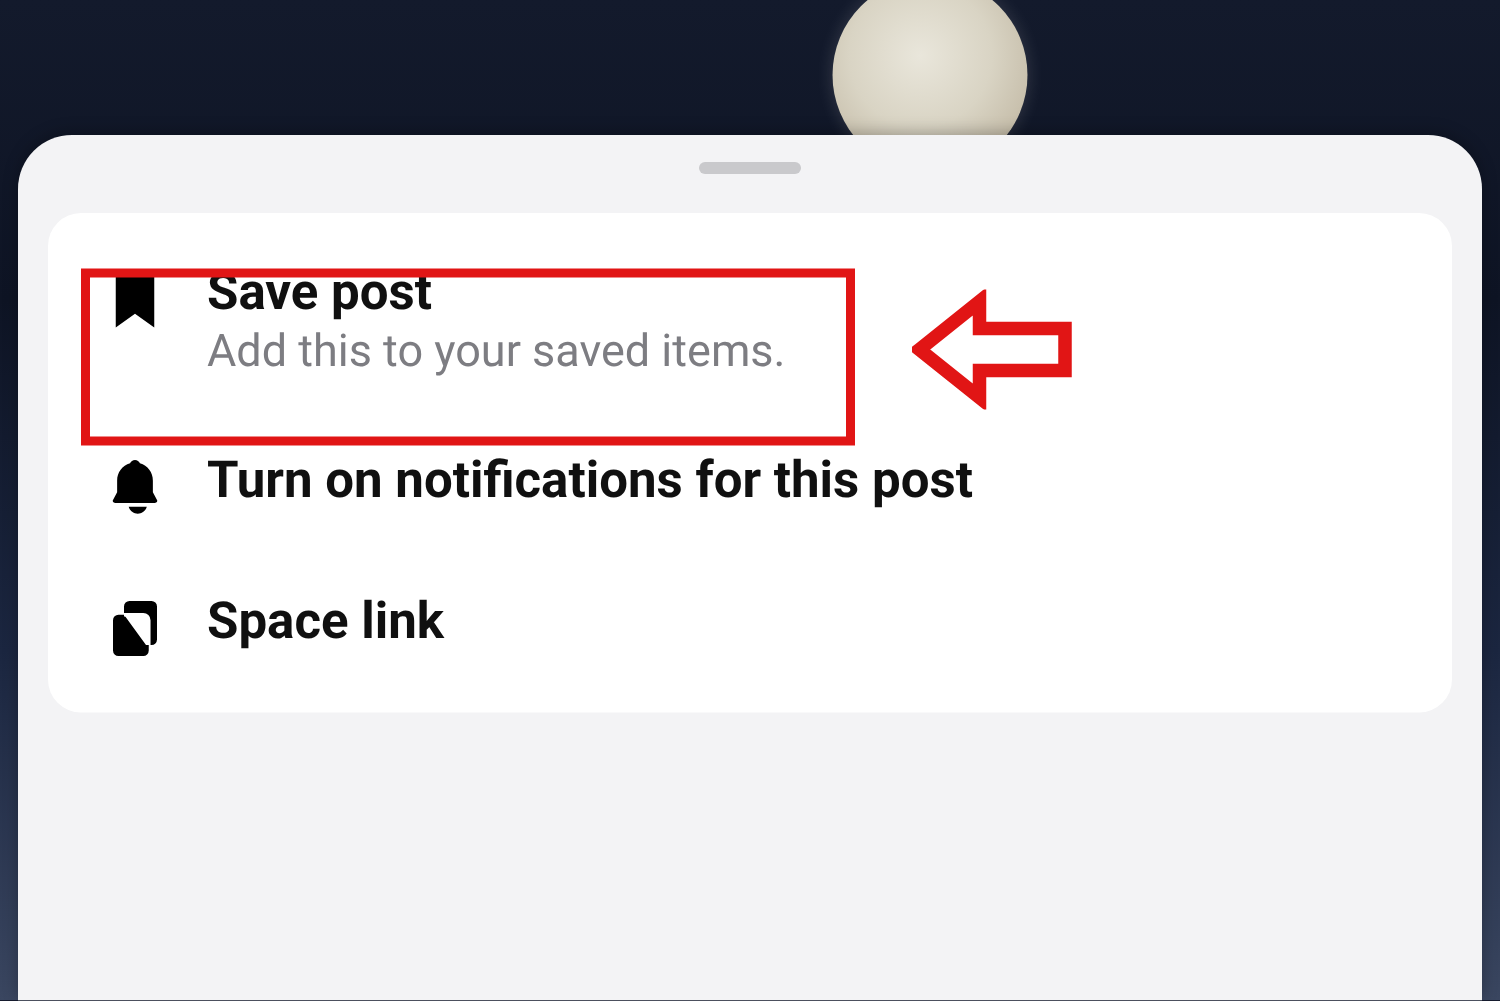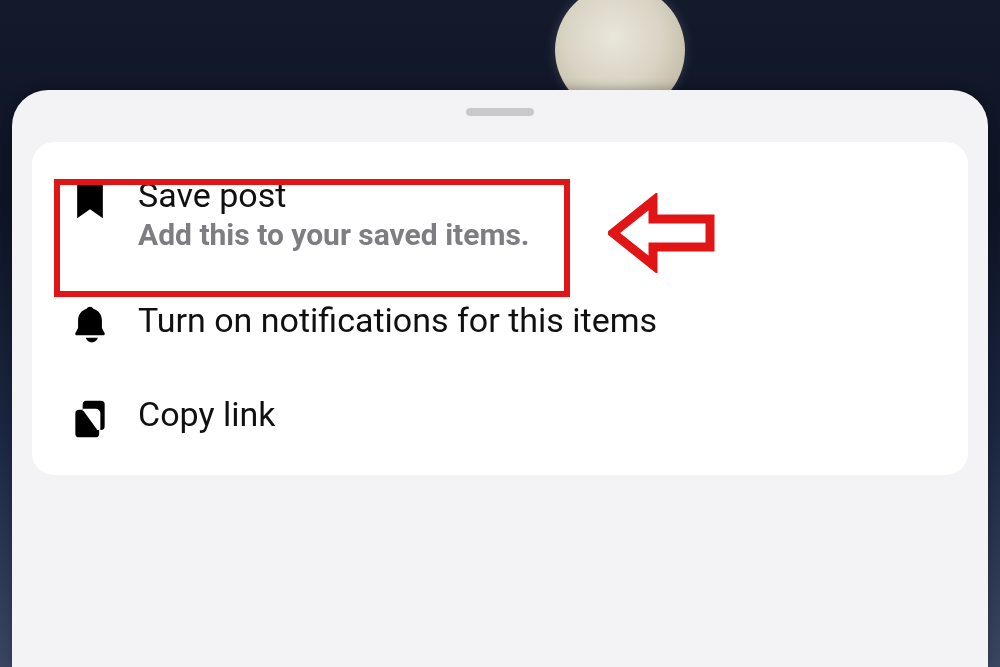--- a/index.html
+++ b/index.html
@@ -11,22 +11,22 @@
         box-shadow:0 0 12px rgba(255,255,255,.15);}
   
   .sheet{position:absolute;left:12px;right:12px;top:90px;bottom:0;background:#f3f3f5;border-radius:36px 36px 0 0;
          box-shadow:0 -2px 10px rgba(0,0,0,.25);}
   .handle{width:68px;height:8px;border-radius:4px;background:#c9c9cc;margin:18px auto 26px;}
   .card{background:#ffffff;border-radius:22px;margin:0 20px 24px;padding:10px 0;}
   .item{display:flex;align-items:flex-start;padding:24px 34px 24px 28px;cursor:pointer;}
   .icon{width:60px;flex:0 0 60px;display:flex;justify-content:center;align-items:flex-start;padding-top:2px;}
   .icon svg{width:44px;height:44px;fill:#000;}
   .text{flex:1;margin-left:18px;}
-  .title{font-size:34px;font-weight:400;color:#101010;line-height:1.15;}
-  .sub{font-size:30px;color:#7d7d82;margin-top:2px;line-height:1.2;font-weight:bold;}
+  .title{font-size:34px;font-weight:700;color:#101010;line-height:1.15;}
+  .sub{font-size:30px;color:#7d7d82;margin-top:2px;line-height:1.2;}
   
   .highlight{position:absolute;border:6px solid #e11515;box-sizing:border-box;pointer-events:none;}
   
   .arrow{position:absolute;pointer-events:none;}
   .arrow svg{fill:none;stroke:#e11515;stroke-width:9;}
   .arrow .shape{fill:#fff;stroke:#e11515;stroke-width:9;stroke-linejoin:miter;}
 </style>
 </head>
 <body>
 
@@ -50,33 +50,33 @@
       </span>
     </div>
 
     <div class="item">
       <span class="icon">
         <svg viewBox="0 0 24 24">
             <path d="M12 2c-.8 0-1.5.5-1.8 1.2C7.4 4 5.5 6.5 5.5 9.5v4.2L4 16.5c-.3.5.1 1.1.7 1.1h14.6c.6 0 1-.6.7-1.1l-1.5-2.8V9.5c0-3-1.9-5.5-4.7-6.3C13.5 2.5 12.8 2 12 2zM9.7 19c.4 1.4 1.7 2.5 3.3 2.5s2.9-1.1 3.3-2.5H9.7z"></path>
           </svg>
       </span>
       <span class="text">
-        <div class="title">Turn on notifications for this items</div>
+        <div class="title">Turn on notifications for this post</div>
       </span>
     </div>
 
     <div class="item">
       <span class="icon">
         <svg viewBox="0 0 24 24">
             <path d="M8 7V4a2 2 0 0 1 2-2h8a2 2 0 0 1 2 2v12a2 2 0 0 1-2 2h-2M8 7H6a2 2 0 0 0-2 2v11a2 2 0 0 0 2 2h9a2 2 0 0 0 2-2V9a2 2 0 0 0-2-2H8z" fill="#000"></path>
             <path d="M8 7h7a2 2 0 0 1 2 2v9" fill="none" stroke="#fff" stroke-width="1.3"></path>
           </svg>
       </span>
       <span class="text">
-        <div class="title">Copy link</div>
+        <div class="title">Space link</div>
       </span>
     </div>
 
   </div>
 
 
 </div>
 
 <div class="highlight" style="left:54px;top:179px;width:516px;height:118px"></div>
 

